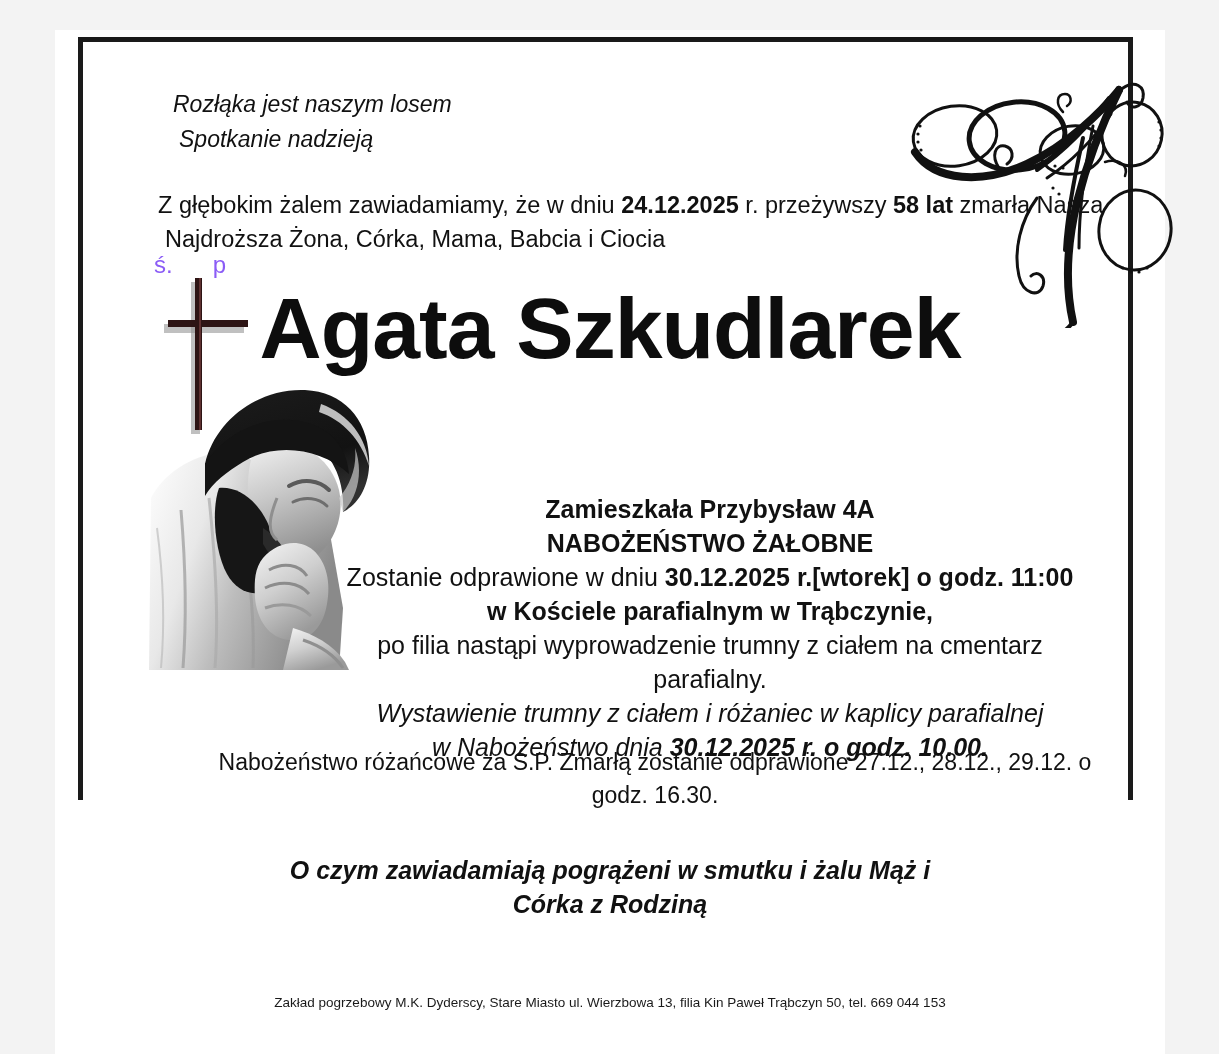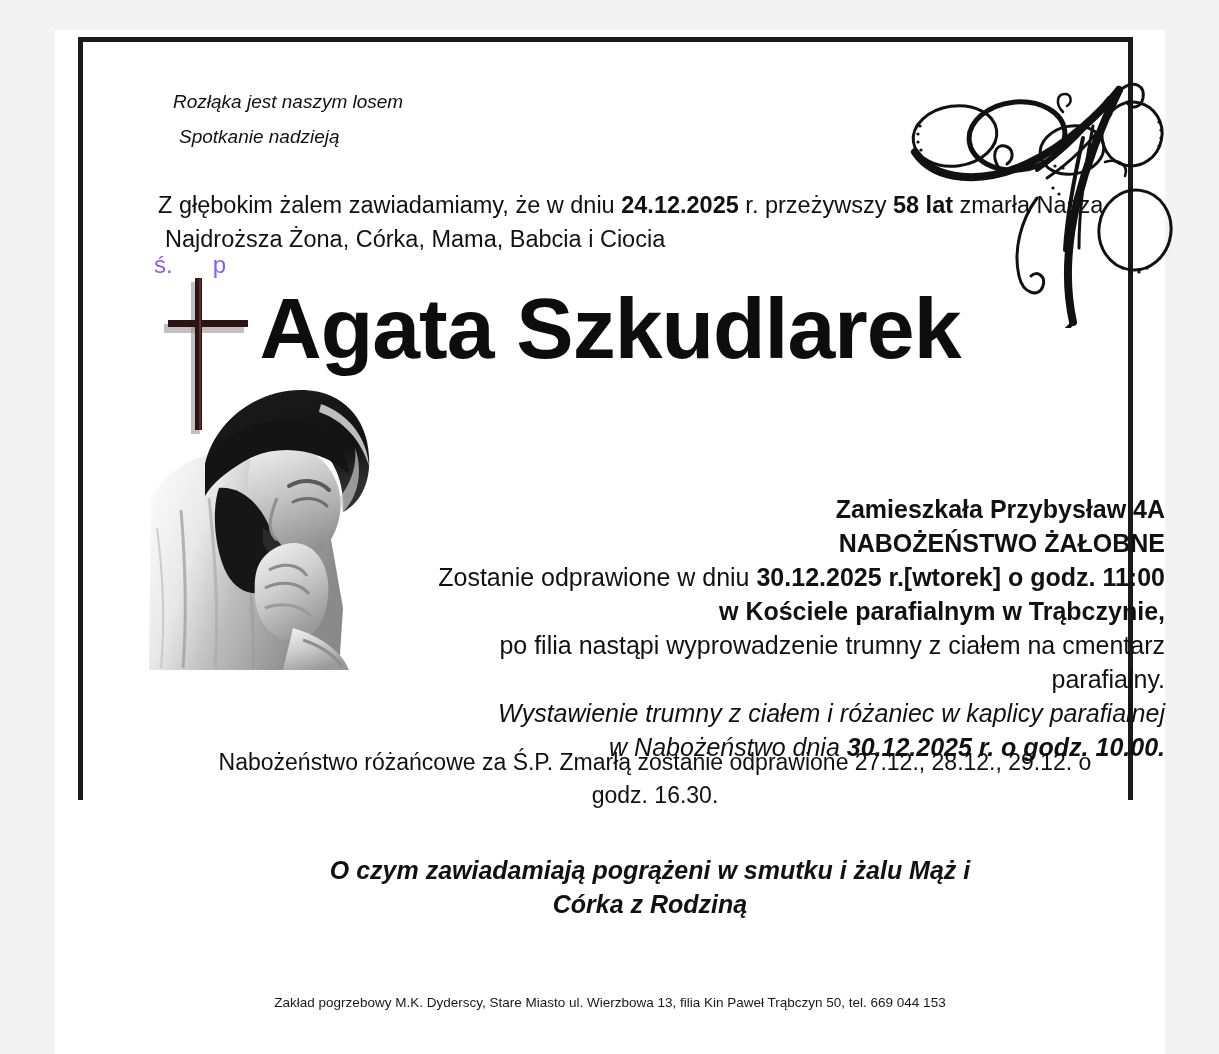--- a/index.html
+++ b/index.html
@@ -41,21 +41,21 @@
     border-left: 5px solid #1a1a1a;
     border-top: 5px solid #1a1a1a;
     border-right: 5px solid #1a1a1a;
     border-bottom: none;
     box-sizing: border-box;
   }
 
   .epigraph {
     position: absolute;
     font-style: italic;
-    font-size: 19px;
+    font-size: 23px;
     color: #111;
     white-space: nowrap;
   }
   #epigraph-1 { left: 118px; top: 61px; }
   #epigraph-2 { left: 124px; top: 96px; }
 
   #announce {
     position: absolute;
     left: 103px;
     top: 158px;
@@ -90,21 +90,21 @@
     color: #0d0d0d;
     line-height: 1;
   }
 
   
   #details {
     position: absolute;
     left: 200px;
     top: 462px;
     width: 910px;
-    text-align: right;
+    text-align: center;
     font-size: 25px;
     line-height: 34px;
     color: #111;
   }
   #details .bold { font-weight: bold; }
   #details .ital { font-style: italic; }
   #details .bital { font-style: italic; font-weight: bold; }
 
   #rosary-wrap {
     position: absolute;
@@ -126,21 +126,20 @@
     position: absolute;
     left: 230px;
     top: 823px;
     width: 650px;
     text-align: center;
     font-size: 25px;
     line-height: 34px;
     font-style: italic;
     font-weight: bold;
     color: #111;
-    margin-left: 40px;
   }
 
   
   #footer {
     position: absolute;
     left: 0;
     top: 965px;
     width: 1110px;
     text-align: center;
     font-size: 13.5px;

